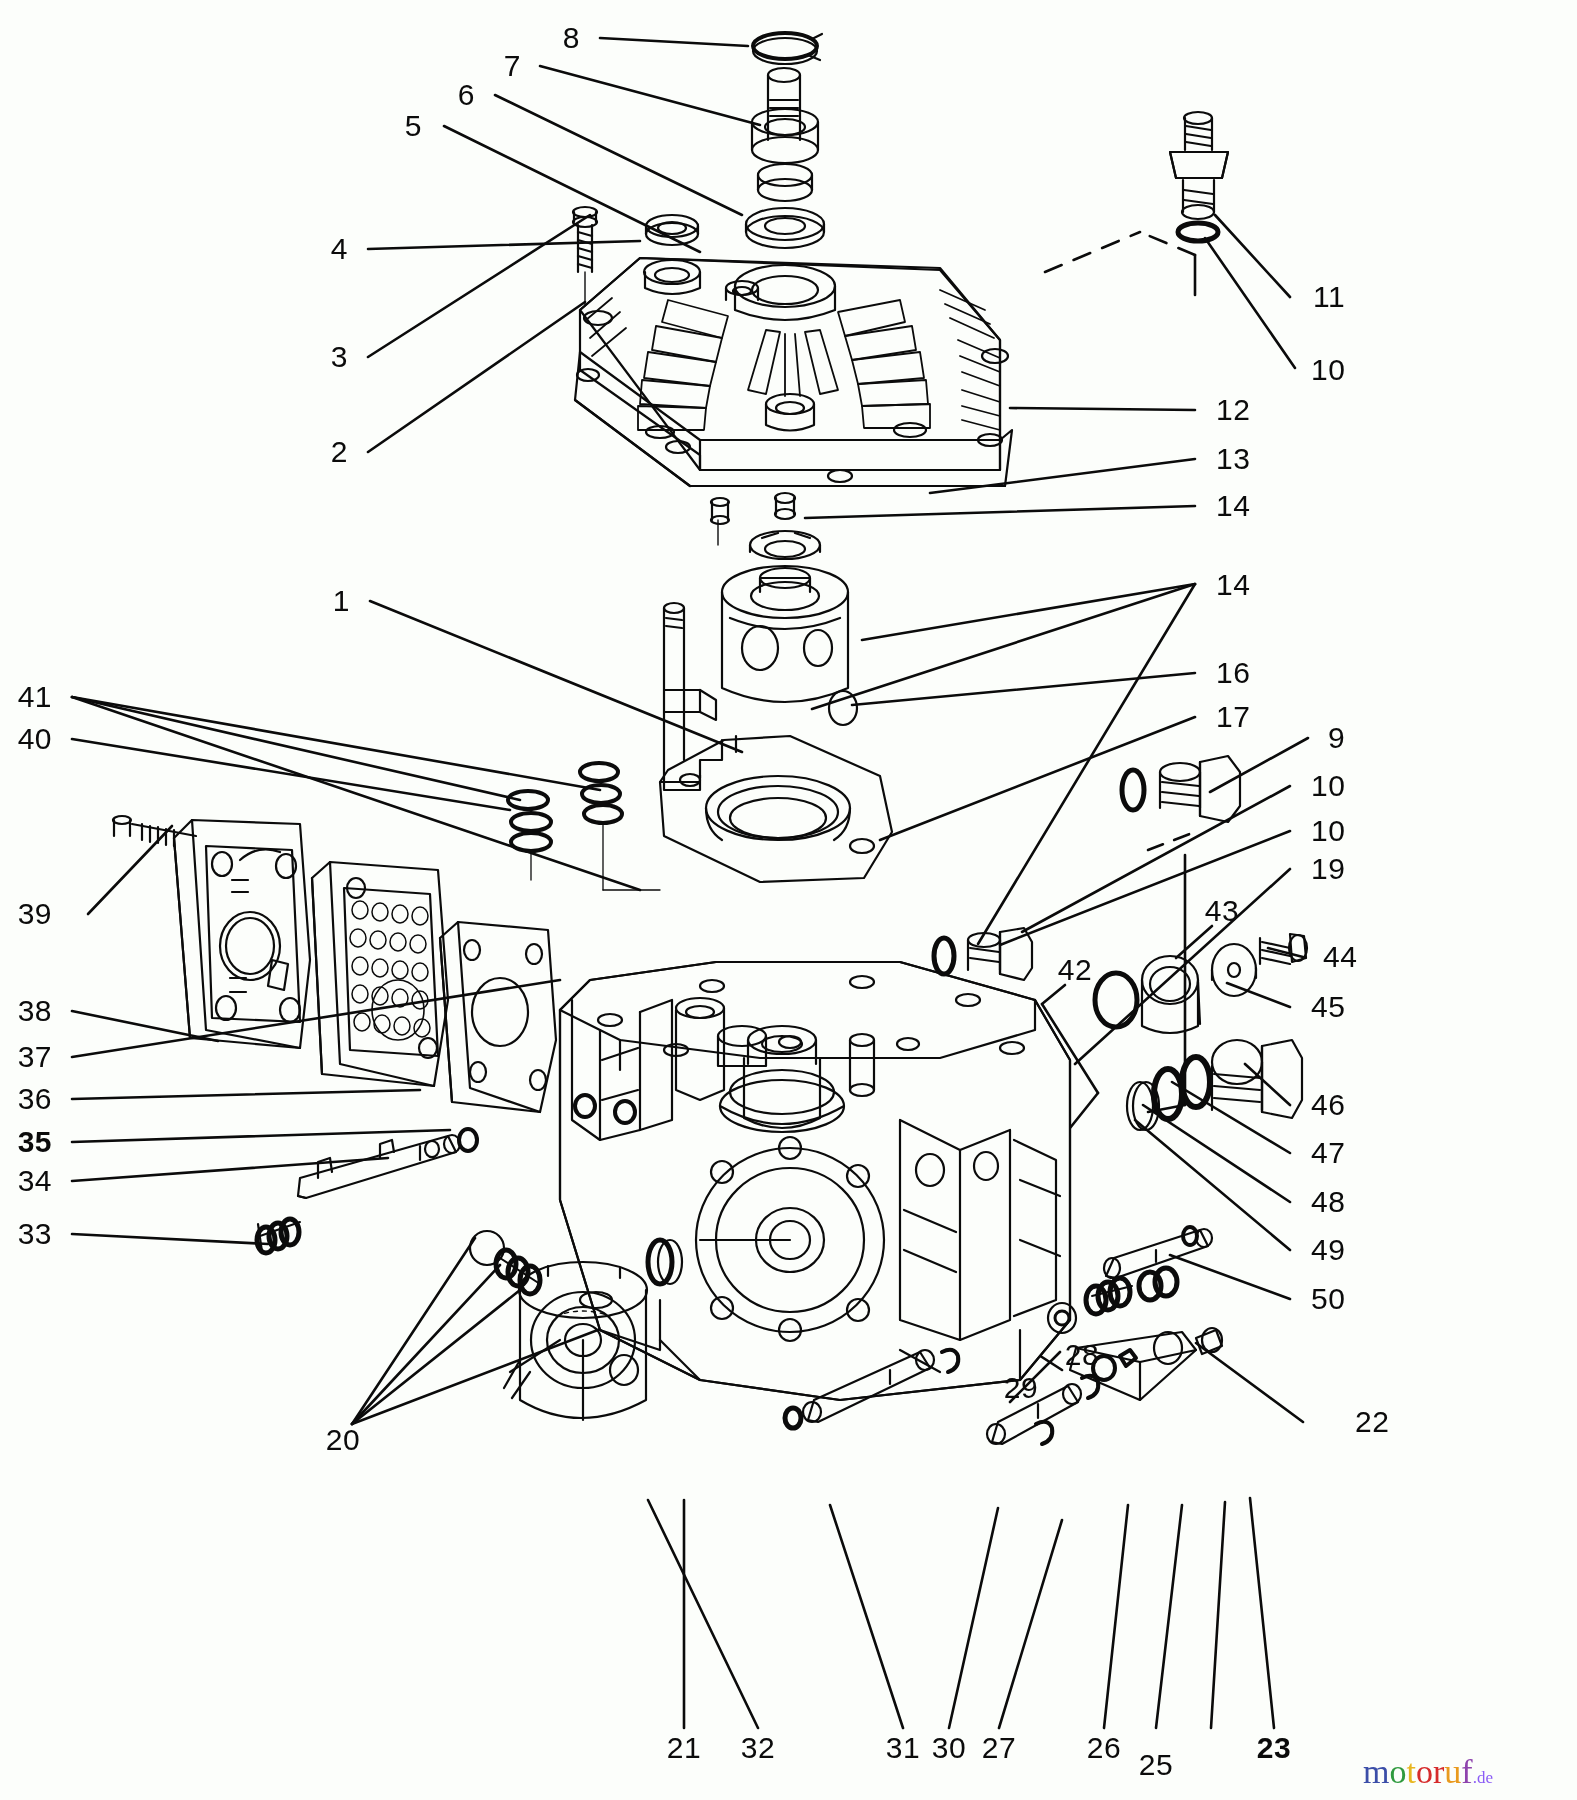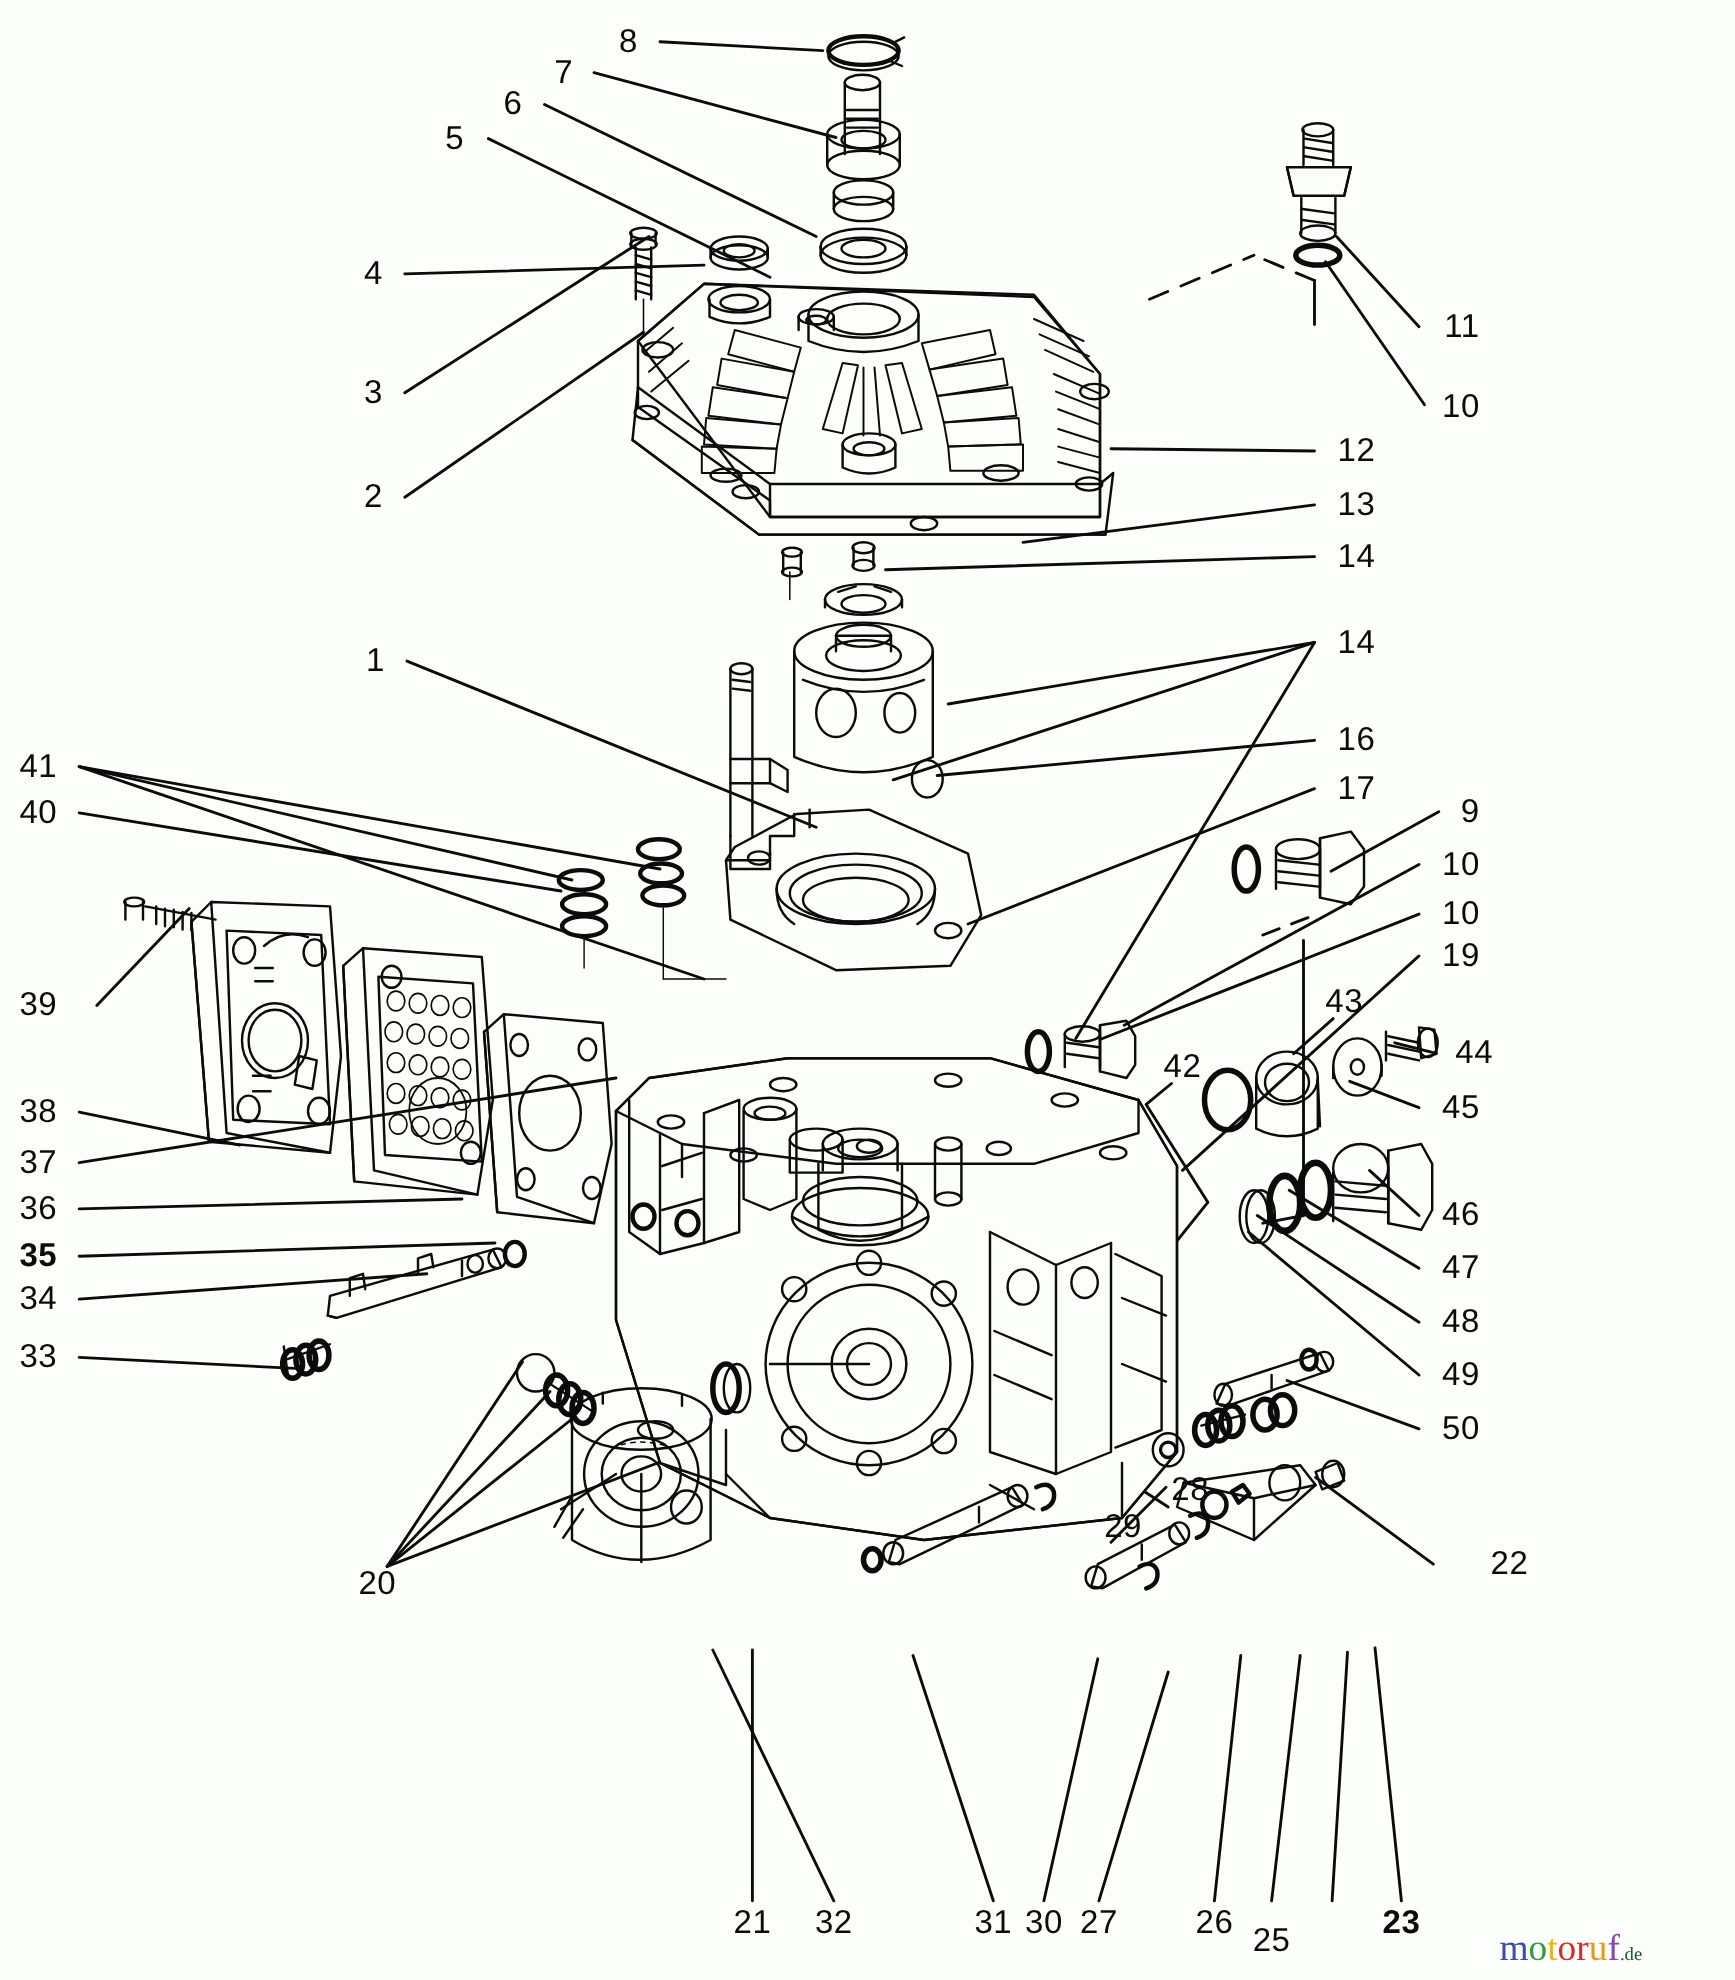--- a/index.html
+++ b/index.html
@@ -26,21 +26,21 @@
   .cal.c{transform:translate(-50%,-50%);}
   #watermark{
     position:absolute;
     left:1428px;top:1772px;
     transform:translate(-50%,-50%);
     font-family:"Liberation Serif", serif;
     font-size:34px;
     line-height:1;
     white-space:nowrap;
   }
-  #watermark .d{font-size:17px;color:#14532d;}
+  #watermark .d{font-size:17px;color:#8b5cf6;}
 </style>
 </head>
 <body>
 
 <div id="page">
 
   <svg id="art" viewBox="0 0 1577 1800" xmlns="http://www.w3.org/2000/svg">
     <rect x="0" y="0" width="1577" height="1800" fill="#fcfefb"></rect>
 
     <g fill="none" stroke="#0b0b0b" stroke-width="2.2" stroke-linecap="round" stroke-linejoin="round">

